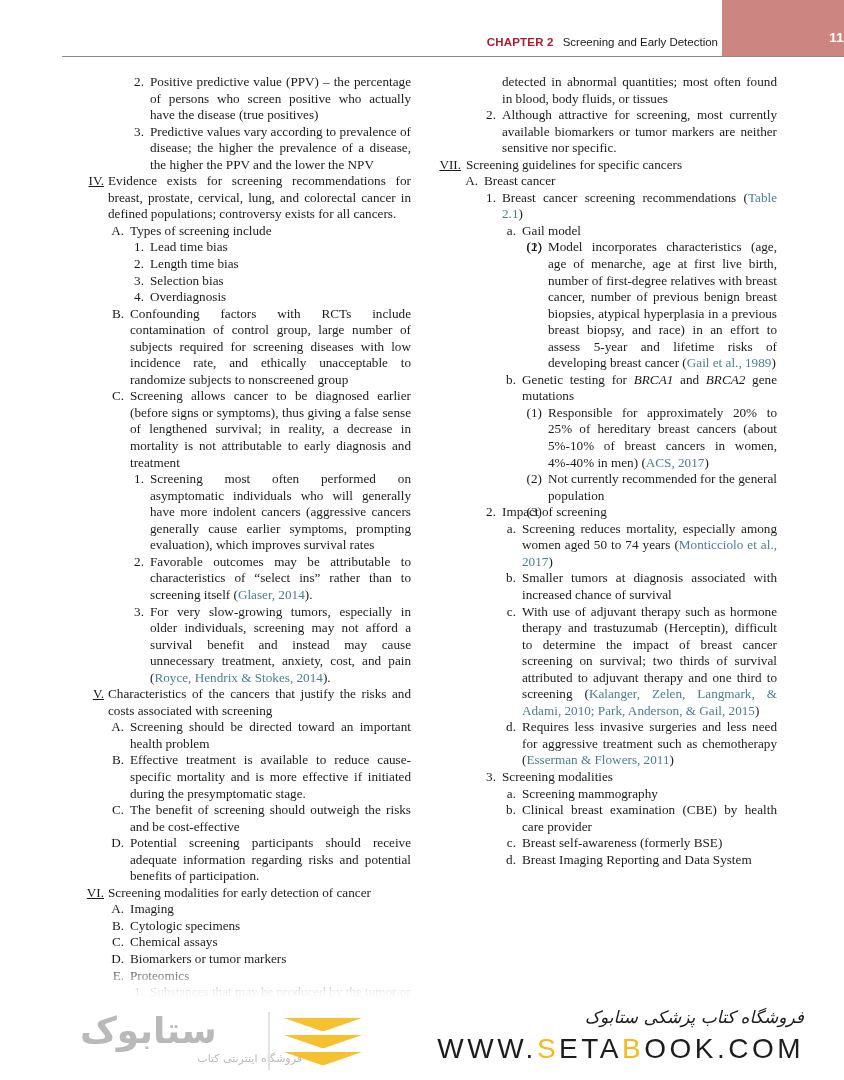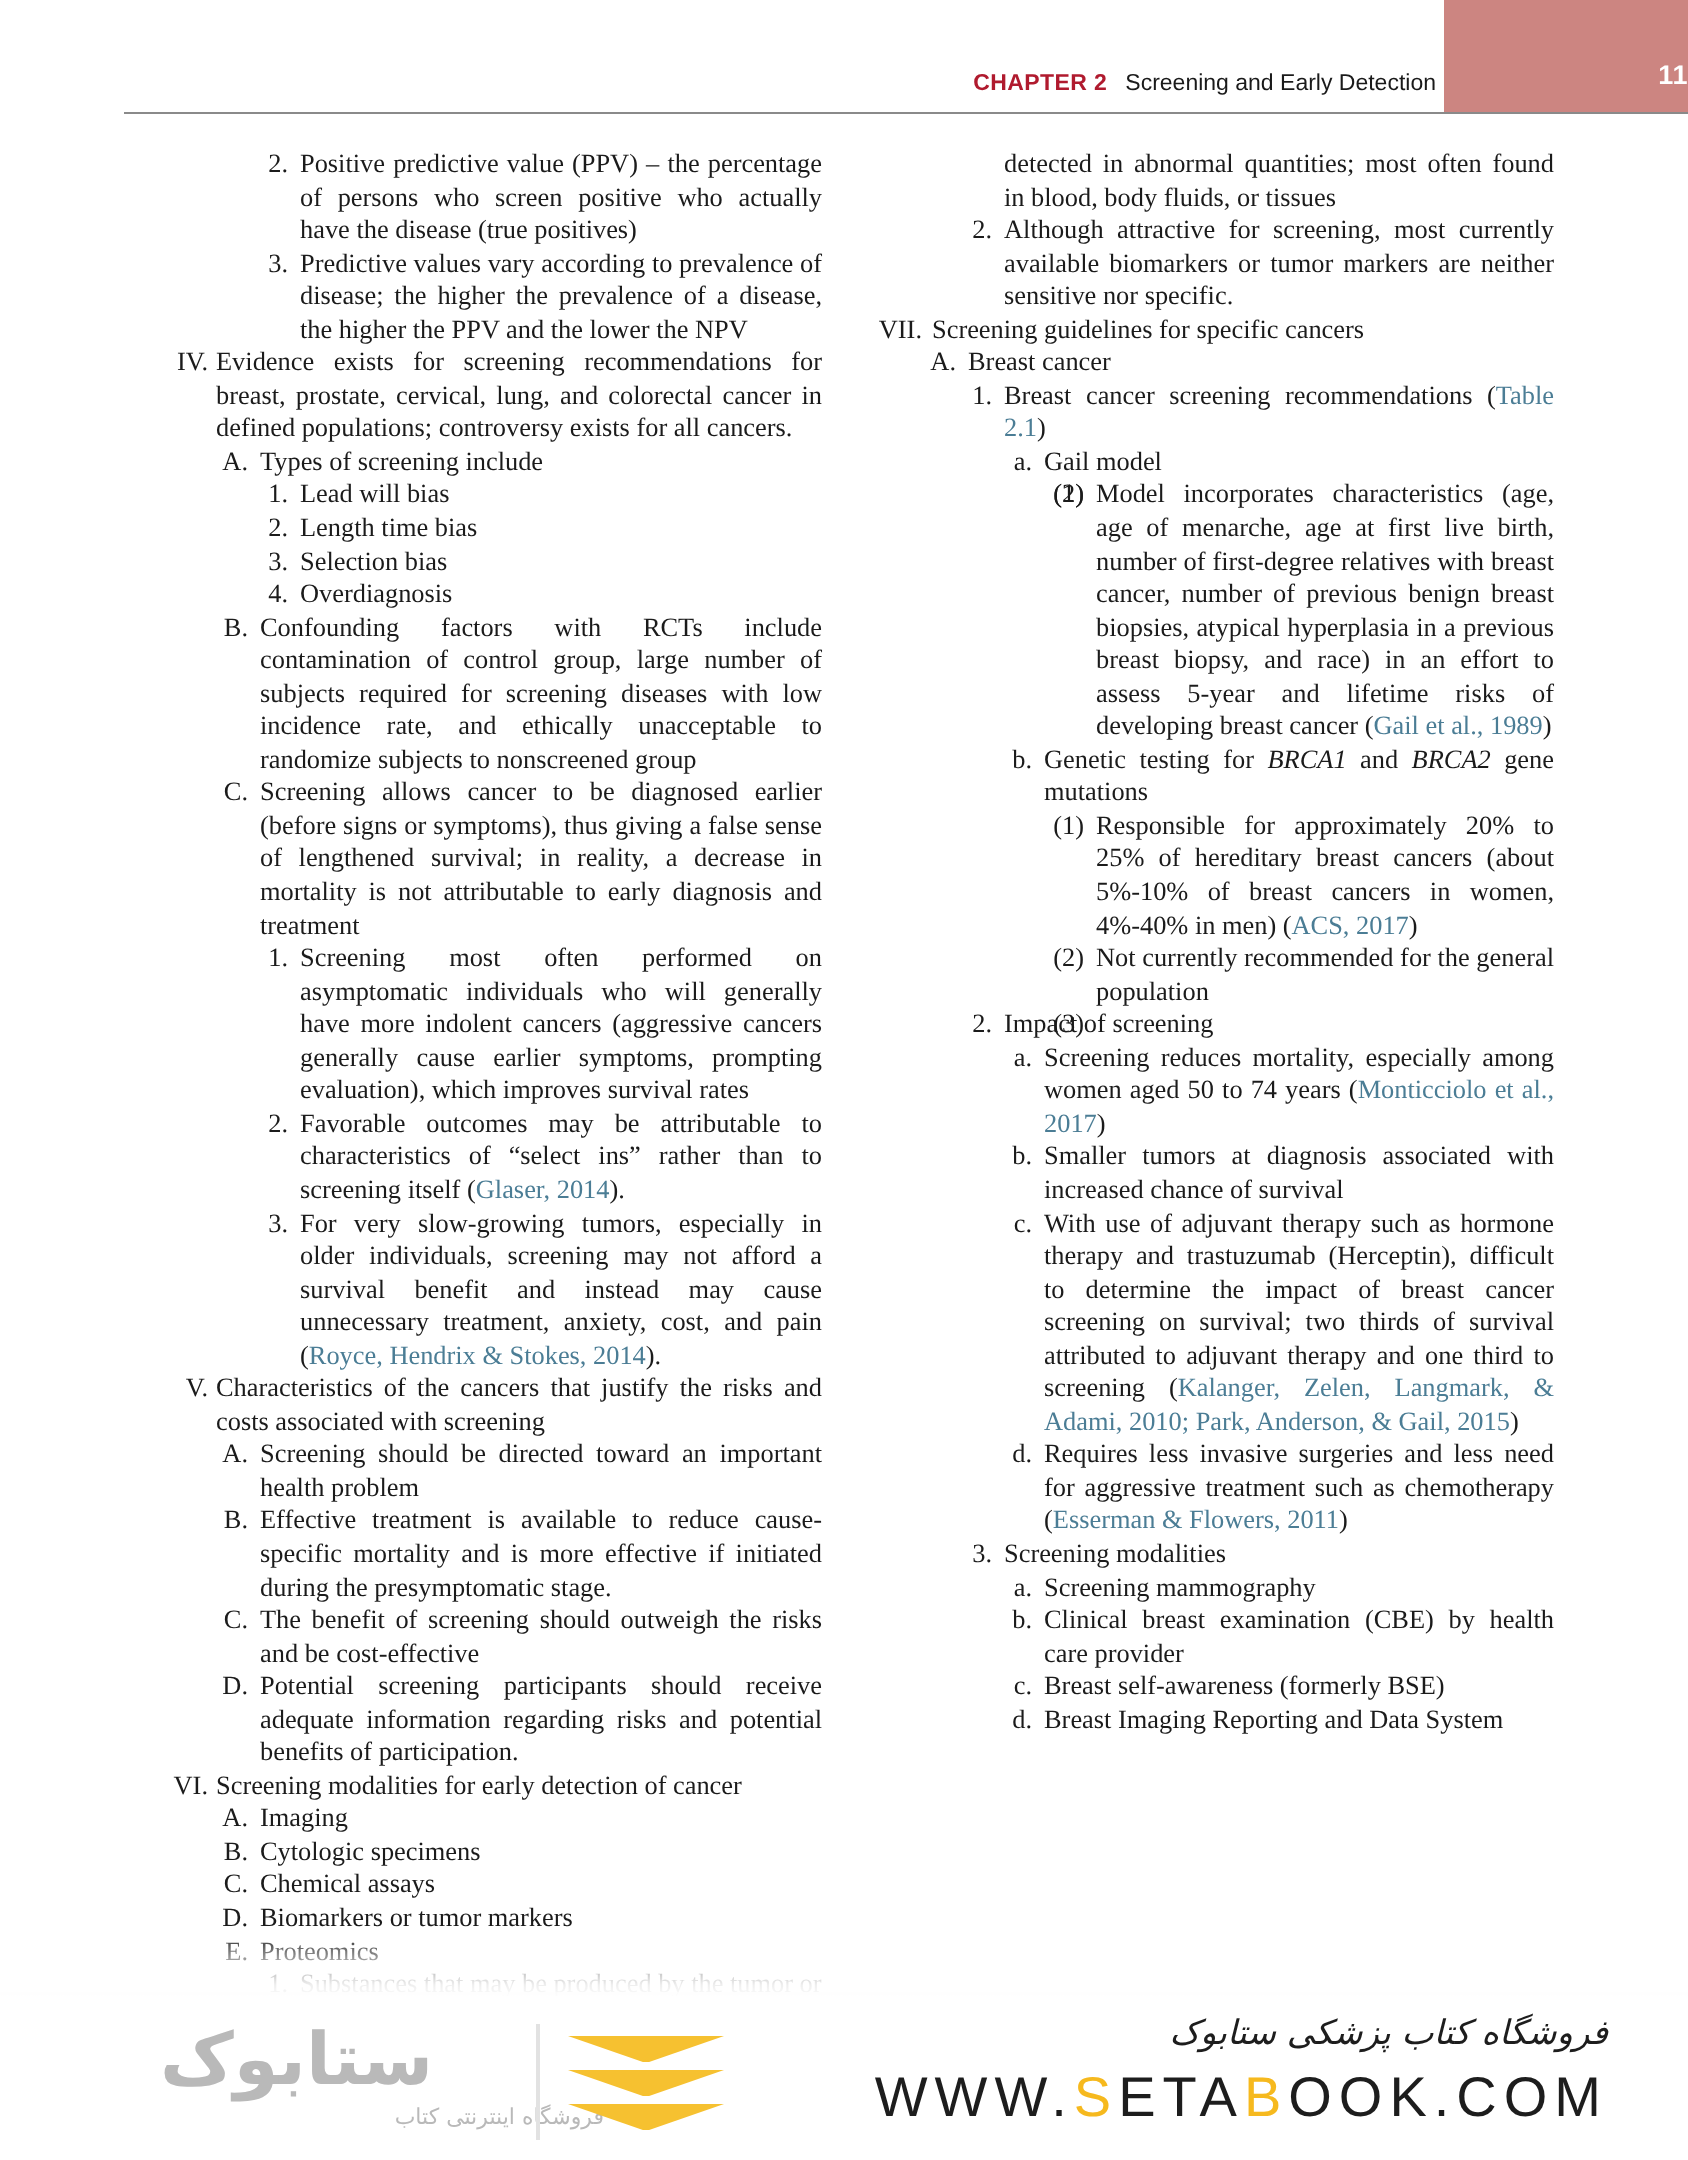--- a/index.html
+++ b/index.html
@@ -60,21 +60,21 @@
   .li{position:relative;display:block;}
   .li .mk{
     position:absolute;left:0;top:0;
     text-align:right;
     white-space:nowrap;
   }
   .li .bd{display:block;}
 
   
   .lv-roman   {padding-left:30px;}
-  .lv-roman  > .mk{width:26px;}
+  .lv-roman  > .mk{width:26px;text-decoration:underline;}
   .lv-roman  > .bd{margin-left:0;}
 
   .lv-alpha   {padding-left:52px;}
   .lv-alpha  > .mk{width:46px;}
 
   .lv-num     {padding-left:72px;}
   .lv-num    > .mk{width:66px;}
 
   .lv-lower   {padding-left:92px;}
   .lv-lower  > .mk{width:86px;}
@@ -190,21 +190,21 @@
         <div class="li lv-roman">
           <span class="mk">IV.</span>
           <span class="bd just">Evidence exists for screening recommendations for breast, prostate, cervical, lung, and colorectal cancer in defined populations; controversy exists for all cancers.</span>
         </div>
         <div class="li lv-alpha">
           <span class="mk">A.</span>
           <span class="bd just">Types of screening include</span>
         </div>
         <div class="li lv-num">
           <span class="mk">1.</span>
-          <span class="bd just">Lead will bias</span>
+          <span class="bd just">Lead time bias</span>
         </div>
         <div class="li lv-num">
           <span class="mk">2.</span>
           <span class="bd just">Length time bias</span>
         </div>
         <div class="li lv-num">
           <span class="mk">3.</span>
           <span class="bd just">Selection bias</span>
         </div>
         <div class="li lv-num">

